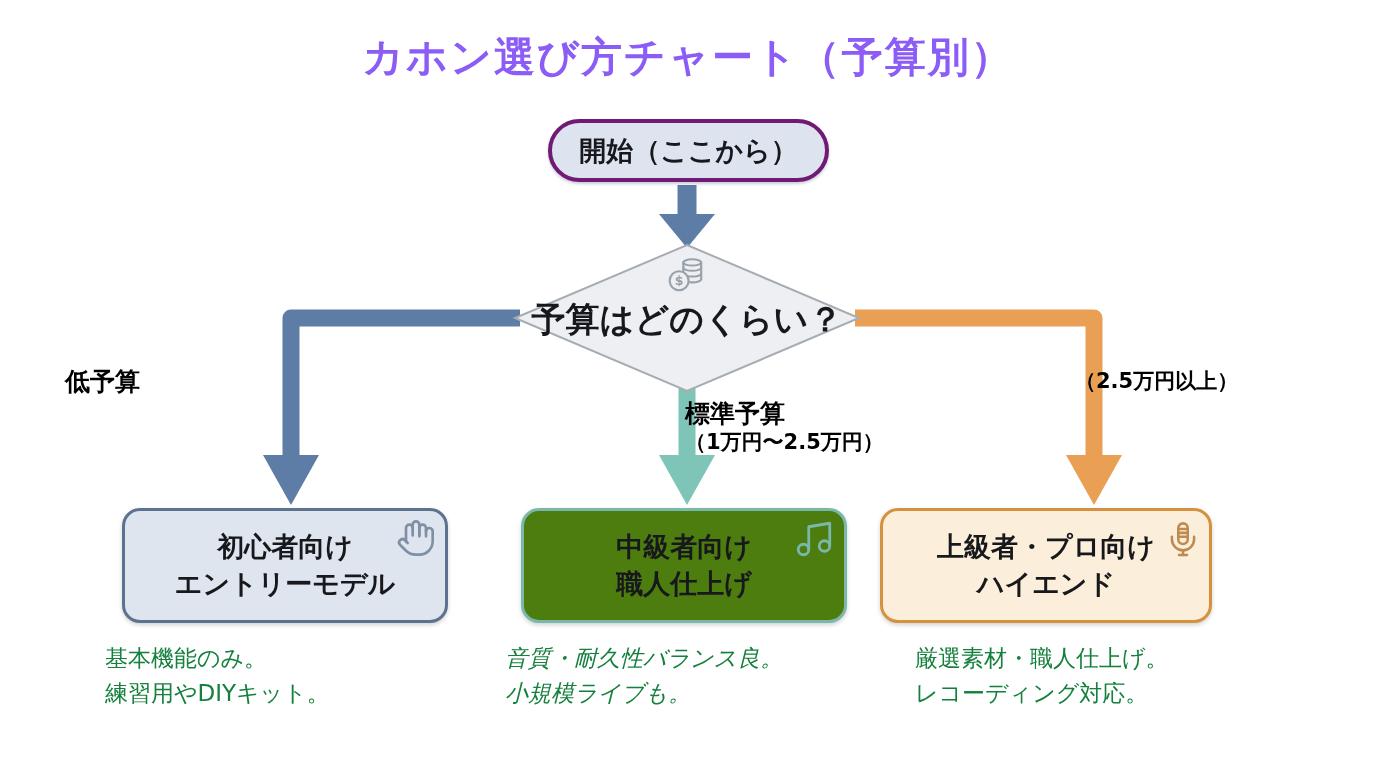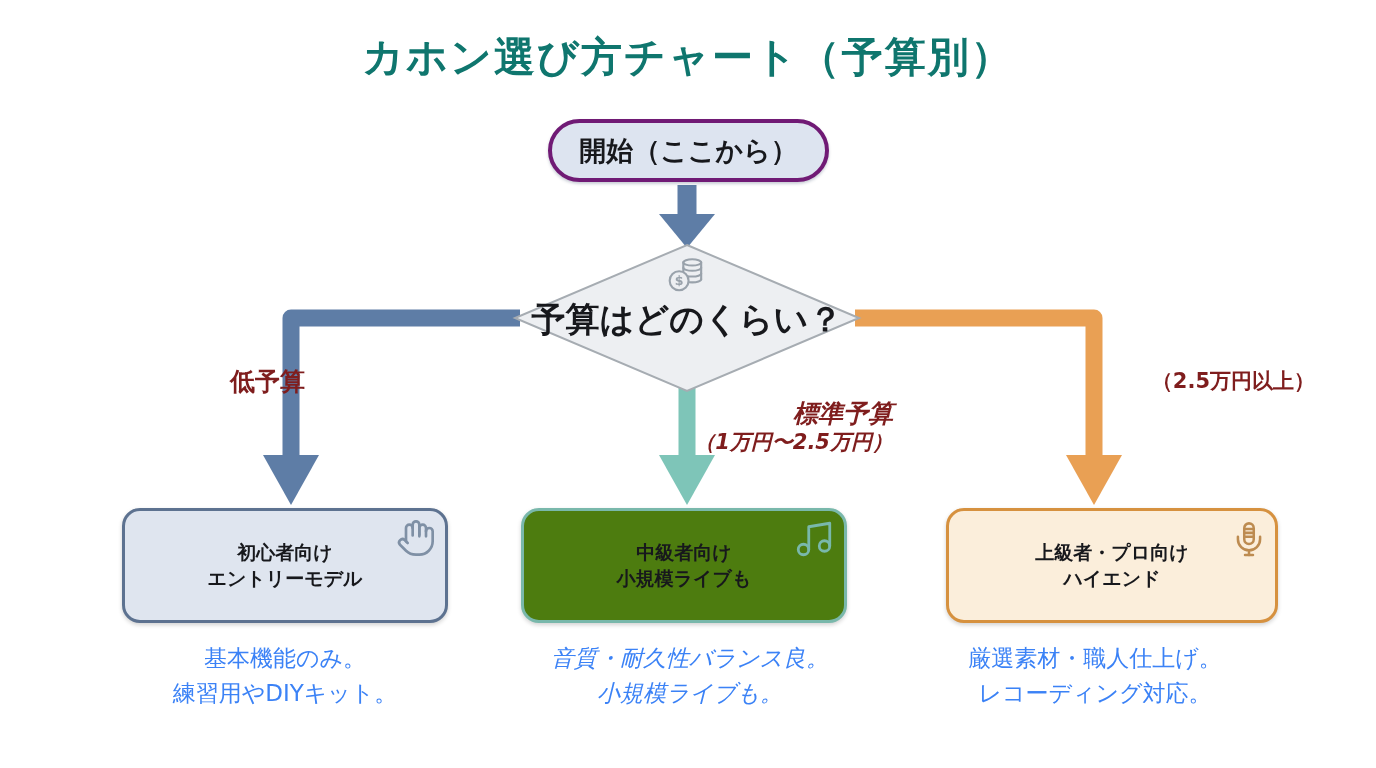--- a/index.html
+++ b/index.html
@@ -2,61 +2,61 @@
 <html><head>
 <meta charset="utf-8">
 <style>
   html,body { margin:0; padding:0; background:#ffffff; }
   .canvas {
     position:relative; width:1376px; height:768px; background:#ffffff;
     font-family:"DejaVu Sans","Liberation Sans",sans-serif; overflow:hidden; color:#17181c;
   }
   .title {
     position:absolute; top:30px; left:0; width:100%; margin:0;
-    text-align:center; font-size:41px; font-weight:bold; letter-spacing:2px; color:#0f766e;
+    text-align:center; font-size:41px; font-weight:bold; letter-spacing:2px; color:#8b5cf6;
   }
   svg.connectors { position:absolute; left:0; top:0; }
 
   .start-node {
     position:absolute; left:548px; top:119px; width:281px; height:63px;
     background:#dde4f0; border:4px solid #701a75; border-radius:36px;
     display:flex; align-items:center; justify-content:center;
     font-size:27px; font-weight:bold;
     box-shadow:0 2px 3px rgba(40,60,90,.25); box-sizing:border-box;
   }
 
   .decision-inner {
     position:absolute; left:515px; top:255px; width:344px; height:125px;
     display:flex; flex-direction:column; align-items:center; justify-content:flex-start;
   }
   .decision-label { font-size:34px; font-weight:bold; margin-top:2px; }
 
-  .branch-label { position:absolute; text-align:right; font-weight:bold; color:#7f1d1d; }
+  .branch-label { position:absolute; text-align:left; font-weight:bold; color:#000000; }
   .branch-label .main  { font-size:25px; line-height:1.15; }
   .branch-label .range { font-size:21px; line-height:1.25; }
   #branch-low  { left:65px;   top:368px; width:240px; }
-  #branch-mid  { left:648px;  top:400px; width:245px;font-style:italic; }
+  #branch-mid  { left:685px;  top:400px; width:245px; }
   #branch-high { left:1075px; top:368px; width:240px; }
 
   .result-box {
     position:absolute; top:508px; width:326px; height:115px; box-sizing:border-box;
     border-radius:18px; border:3px solid #a3a3a3;
     display:flex; flex-direction:column; align-items:center; justify-content:center;
-    font-weight:bold; font-size:19px; line-height:1.35; text-align:center;
+    font-weight:bold; font-size:27px; line-height:1.35; text-align:center;
     box-shadow:0 2px 4px rgba(0,0,0,.18);
   }
   .box-beginner     { left:122px; background:#dfe5ef; border-color:#5d7290; }
   .box-intermediate { left:521px; background:#4d7c0f; border-color:#79b8ab;text-align:center; }
-  .box-advanced     { left:946px; width:332px; background:#fbeedb; border-color:#d6913f; }
+  .box-advanced     { left:880px; width:332px; background:#fbeedb; border-color:#d6913f; }
   .box-icon { position:absolute; top:7px; right:9px; }
   .box-advanced .box-icon { top:10px; right:7px; }
 
   .desc {
-    position:absolute; top:641px; text-align:center;
-    font-size:23px; line-height:1.5; color:#3b82f6;
+    position:absolute; top:641px; text-align:left;
+    font-size:23px; line-height:1.5; color:#15803d;
   }
   #desc-beginner     { left:105px; width:360px; }
   #desc-intermediate { left:505px; width:370px;font-style:italic; }
   #desc-advanced     { left:915px; width:360px; }
 </style>
 </head>
 <body>
 
 <div class="canvas">
 
@@ -131,21 +131,21 @@
 
   <div class="result-box box-intermediate">
     <span class="box-icon">
       <svg width="42" height="42" viewBox="0 0 24 24" fill="none" stroke="#79b8ab" stroke-width="1.6" stroke-linecap="round" stroke-linejoin="round">
         <path d="M9 18V5l12-2v13"></path>
         <circle cx="6" cy="18" r="3"></circle>
         <circle cx="18" cy="16" r="3"></circle>
       </svg>
     </span>
     <div>中級者向け</div>
-    <div>小規模ライブも</div>
+    <div>職人仕上げ</div>
   </div>
 
   <div class="result-box box-advanced">
     <span class="box-icon">
       <svg width="38" height="38" viewBox="0 0 24 24" fill="none" stroke="#bd8b50" stroke-width="1.6" stroke-linecap="round" stroke-linejoin="round">
         <path d="M12 1.5a3 3 0 0 0-3 3v7a3 3 0 0 0 6 0v-7a3 3 0 0 0-3-3Z"></path>
         <path d="M10 5h4"></path>
           <path d="M10 7.5h4"></path>
           <path d="M10 10h4"></path>
         <path d="M19 10v1.5a7 7 0 0 1-14 0V10"></path>

